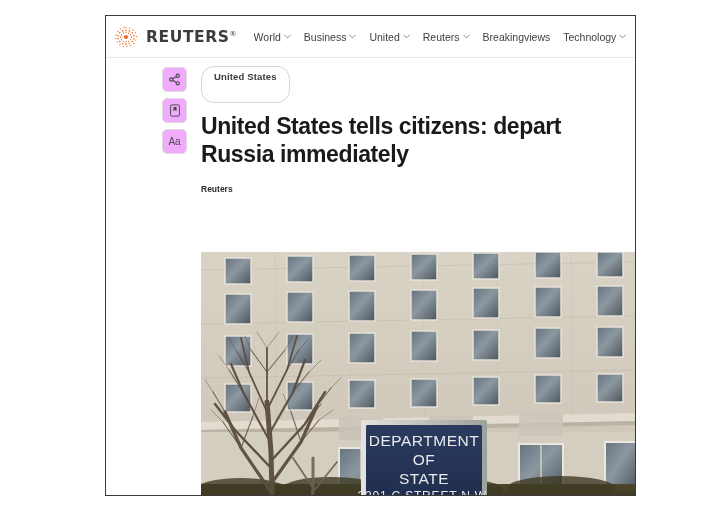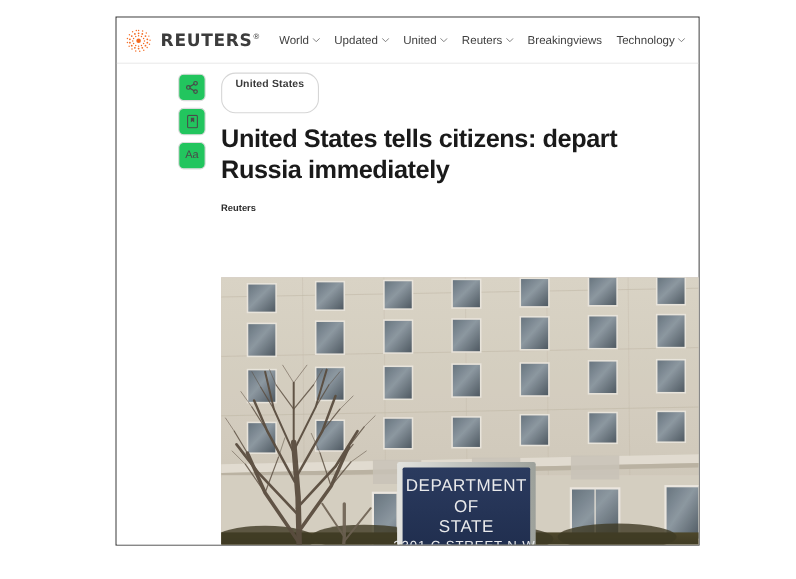--- a/index.html
+++ b/index.html
@@ -116,21 +116,21 @@
     width: 26px;
     display: flex;
     flex-direction: column;
     gap: 6px;
   }
   .rail-btn {
     width: 25px;
     height: 25px;
     border: 1px solid #dcdcdc;
     border-radius: 5px;
-    background: #22c55e;
+    background: #f0abfc;
     display: flex;
     align-items: center;
     justify-content: center;
     cursor: pointer;
     box-sizing: border-box;
   }
   .rail-btn svg { display: block; }
   .rail-btn .aa {
     font-size: 10px;
     color: #4a4a4a;
@@ -270,21 +270,21 @@
         <span class="nav-item">
           <span>World</span>
           <span class="caret">
             <svg width="7" height="5" viewBox="0 0 10 6">
                 <path d="M1 1l4 4 4-4" stroke="#6a6a6a" stroke-width="1.1" fill="none" stroke-linecap="round"></path>
               </svg>
           </span>
         </span>
 
         <span class="nav-item">
-          <span>Updated</span>
+          <span>Business</span>
           <span class="caret">
             <svg width="7" height="5" viewBox="0 0 10 6">
                 <path d="M1 1l4 4 4-4" stroke="#6a6a6a" stroke-width="1.1" fill="none" stroke-linecap="round"></path>
               </svg>
           </span>
         </span>
 
         <span class="nav-item">
           <span>United</span>
           <span class="caret">

